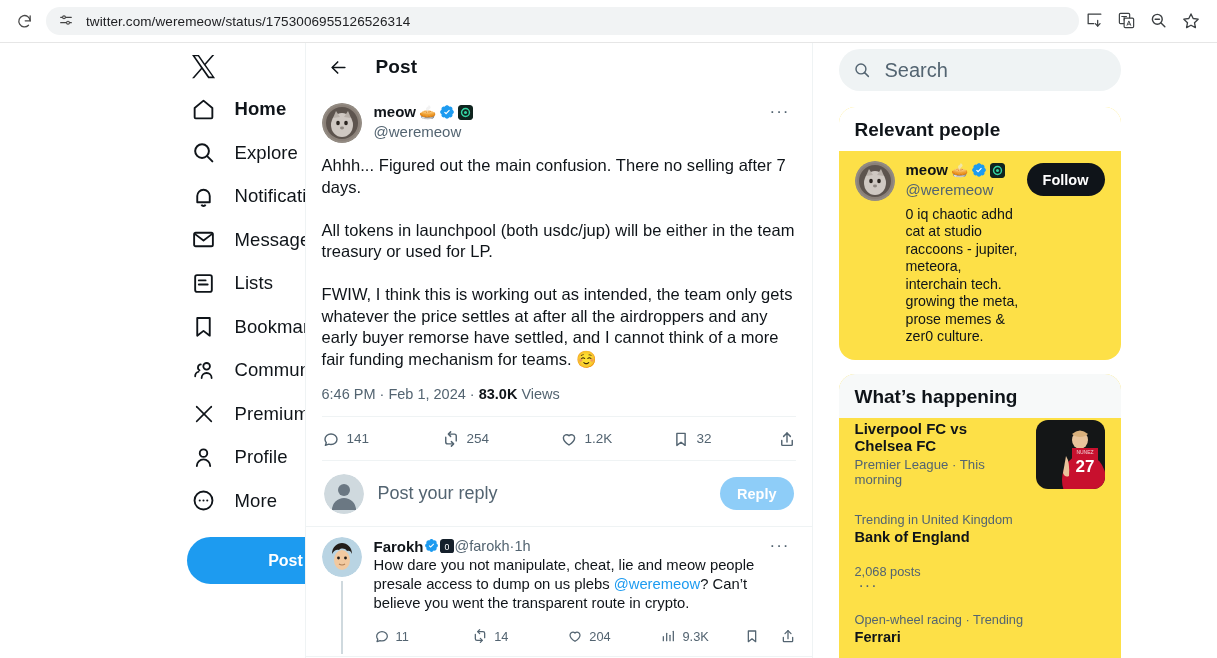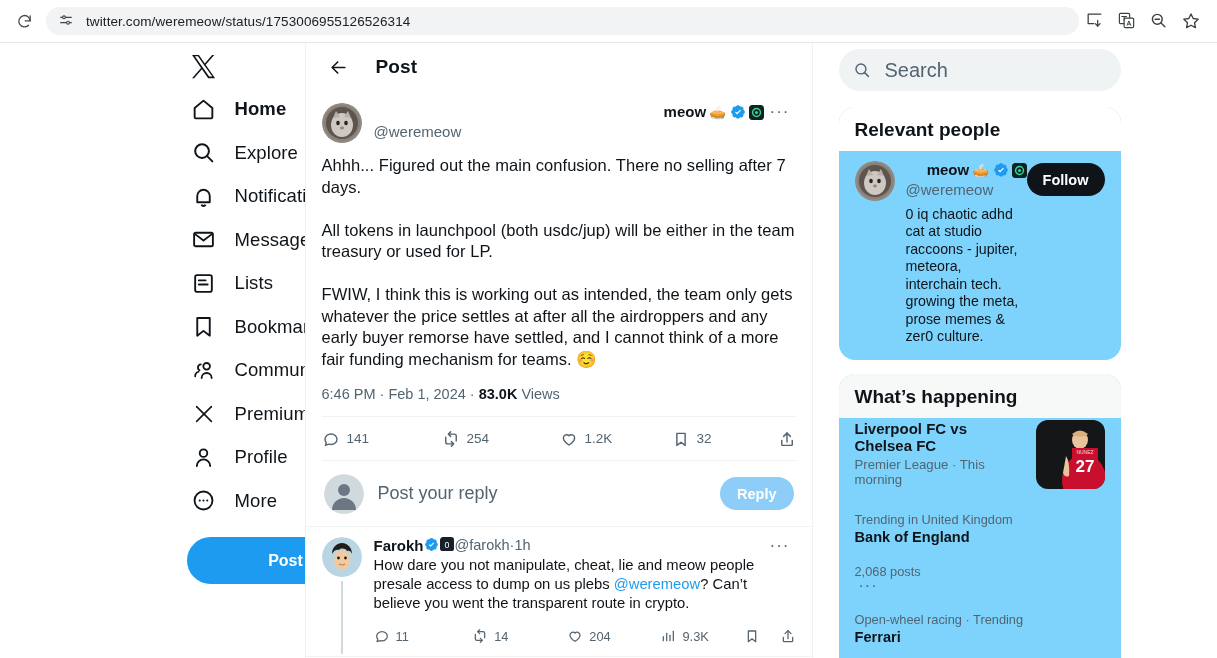--- a/index.html
+++ b/index.html
@@ -74,21 +74,21 @@
     padding: 0 16px; background: rgba(255,255,255,.9);
   }
   .back-arrow { width: 34px; height: 34px; display: flex; align-items: center; justify-content: center; margin-right: 20px; cursor: pointer; }
   .header-title { font-size: 19px; font-weight: bold; letter-spacing: .1px; }
 
   .tweet { padding: 4px 16px 0 16px; }
   .tweet-head { display: flex; align-items: flex-start; padding-top: 8px; }
   .avatar { width: 40px; height: 40px; border-radius: 50%; flex: 0 0 40px; overflow: hidden; }
   .avatar svg { display: block; }
   .names { margin-left: 12px; flex: 1 1 auto; min-width: 0; }
-  .name-row { display: flex; align-items: center; gap: 3px; line-height: 1.2; justify-content: flex-end; }
+  .name-row { display: flex; align-items: center; gap: 3px; line-height: 1.2; }
   .dname { font-size: 15px; font-weight: bold; color: #0f1419; }
   .emoji { font-size: 14px; line-height: 1; }
   .handle { font-size: 15px; color: #536471; line-height: 1.3; margin-top: 1px; }
   .more-dots { color: #536471; font-size: 17px; line-height: 10px; padding: 4px 6px; cursor: pointer; letter-spacing: 1px; }
 
   .verified { width: 16px; height: 16px; flex: 0 0 16px; }
   .aff-badge { width: 15px; height: 15px; flex: 0 0 15px; border-radius: 3px; overflow: hidden; display:block; }
 
   .tweet-body {
     font-size: 16.5px; line-height: 21.5px;
@@ -121,21 +121,21 @@
     background: #8ecdf8; color: #fff; border: none;
     border-radius: 17px; height: 33px; padding: 0 17px;
     font-size: 14.5px; font-weight: bold; cursor: pointer;
     font-family: "Liberation Sans", sans-serif;
   }
 
   .reply-item { display: flex; padding: 10px 16px 2px 16px; border-top: 1px solid #eff3f4; position: relative; }
   .reply-left { width: 40px; flex: 0 0 40px; display: flex; flex-direction: column; align-items: center; }
   .thread-line { width: 2px; background: #cfd9de; flex: 1 1 auto; margin-top: 4px; min-height: 38px; }
   .reply-content { margin-left: 12px; flex: 1 1 auto; min-width: 0; padding-bottom: 4px; }
-  .reply-namerow { display: flex; }
+  .reply-namerow { display: flex; align-items: center; }
   .reply-handle { font-size: 14.5px; color: #536471; }
   .reply-text { font-size: 14.8px; line-height: 19px; color: #0f1419; margin-top: 1px; }
   .mention { color: #1d9bf0; }
   .reply-actions { display: flex; align-items: center; margin-top: 9px; height: 28px; }
   .r-act { display: flex; align-items: center; gap: 6px; color: #536471; font-size: 12.8px; cursor: pointer; }
   .ra-1 { width: 107px; } .ra-2 { width: 103px; } .ra-3 { width: 101px; } .ra-4 { width: 90px; }
   .ra-bm { margin-left: auto; margin-right: 20px; }
 
   
   .right-col { width: 330px; flex: 0 0 330px; padding: 6px 22px 0 26px; }
@@ -144,21 +144,21 @@
     display: flex; align-items: center; padding: 0 14px; margin-bottom: 16px;
   }
   .search-icon { width: 19px; height: 19px; color: #536471; margin-right: 13px; flex: 0 0 19px; }
   .search-input {
     border: none; background: transparent; outline: none;
     font-size: 20px; color: #8b5cf6; width: 100%;
     font-family: "Liberation Sans", sans-serif;
   }
   .search-input::placeholder { color: #536471; }
 
-  .card { background: #7dd3fc; border-radius: 16px; margin-bottom: 14px; overflow: hidden; }
+  .card { background: #fde047; border-radius: 16px; margin-bottom: 14px; overflow: hidden; }
   .card-title { font-size: 19px; font-weight: bold; padding: 12px 16px 10px; background: #fff; }
   .card-title.on-gray { background: #f7f9f9; }
 
   .person { display: flex; padding: 10px 16px 14px; align-items: flex-start; }
   .person-av { width: 40px; height: 40px; border-radius: 50%; flex: 0 0 40px; overflow: hidden; }
   .person-mid { margin-left: 11px; flex: 1 1 auto; min-width: 0; }
   .person-bio { font-size: 14.2px; line-height: 17.5px; color: #0f1419; margin-top: 6px; }
   .follow-btn {
     background: #0f1419; color: #fff; border: none;
     border-radius: 17px; height: 33px; padding: 0 16px;

